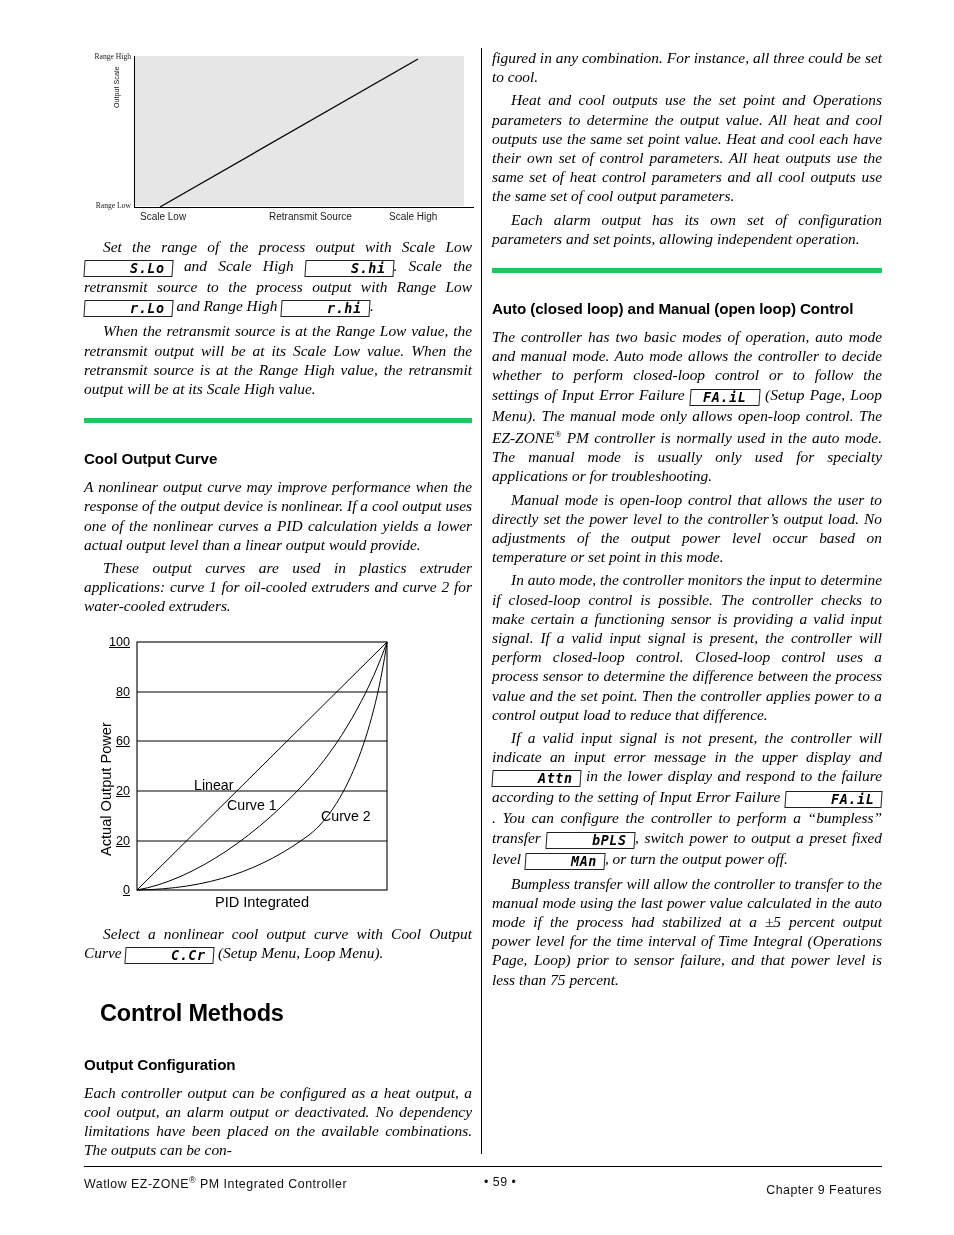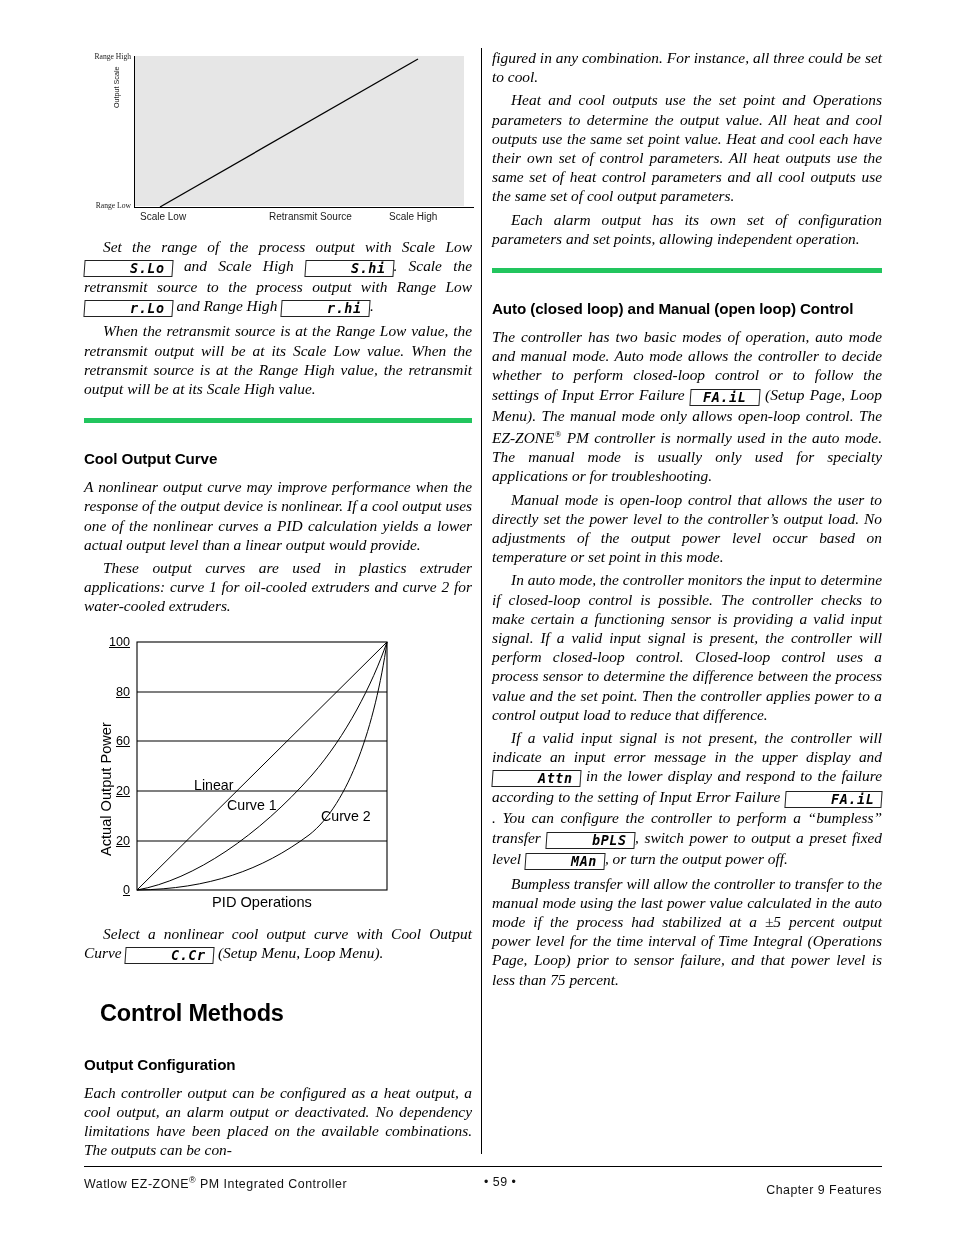--- a/index.html
+++ b/index.html
@@ -235,21 +235,21 @@
 
         <path d="M53,260 C 125,259 178,240 225,205 C 265,174 291,95 303,12" fill="none" stroke="#000" stroke-width="1"></path>
       </svg>
       <div class="ytick" style="left:14px;top:5px;">100</div>
       <div class="ytick" style="left:14px;top:55px;">80</div>
       <div class="ytick" style="left:14px;top:104px;">60</div>
       <div class="ytick" style="left:14px;top:154px;">20</div>
       <div class="ytick" style="left:14px;top:204px;">20</div>
       <div class="ytick" style="left:14px;top:253px;">0</div>
       <div class="ytitle">Actual Output Power</div>
-      <div class="xtitle" style="left:53px;width:250px;">PID Operations</div>
+      <div class="xtitle" style="left:53px;width:250px;">PID Integrated</div>
       <div class="curvelab" style="left:110px;top:147px;">Linear</div>
       <div class="curvelab" style="left:143px;top:167px;">Curve 1</div>
       <div class="curvelab" style="left:228px;top:178px;margin-left:9px;">Curve 2</div>
     </div>
 
     <div class="gap-m"></div>
 
     <p class="body"><span>Select a nonlinear cool output curve with Cool Output Curve </span><span class="lcd lcd-wide"><span>C.Cr</span></span><span> (Setup Menu, Loop Menu).</span></p>
 
     <div class="gap-l"></div>

